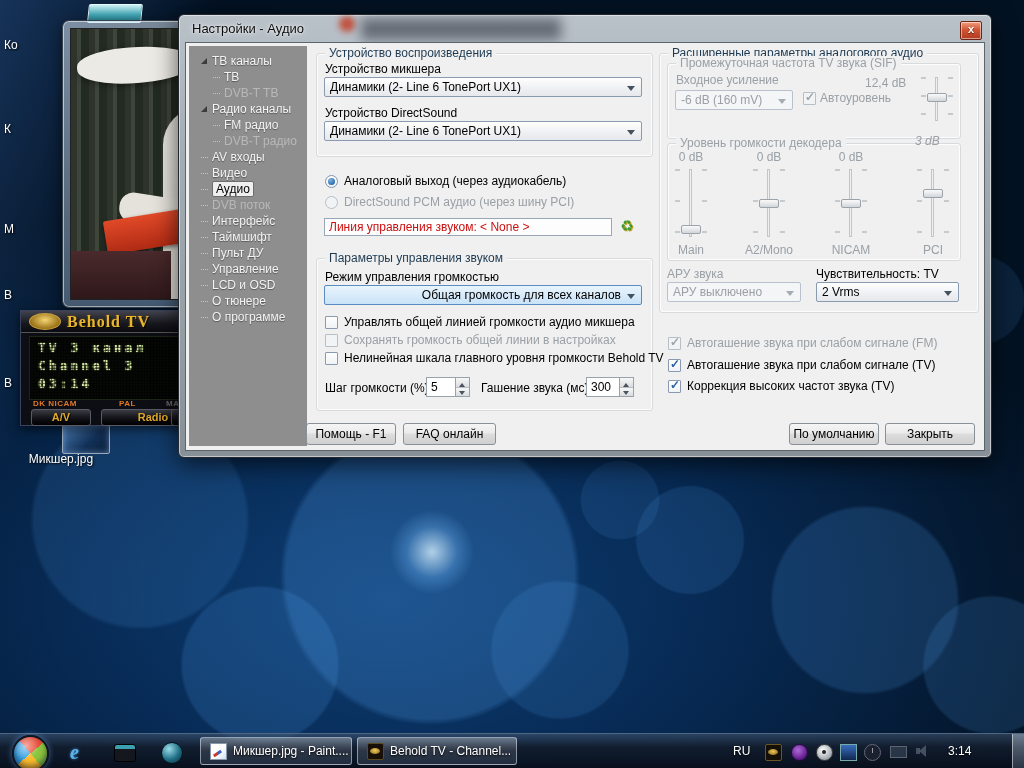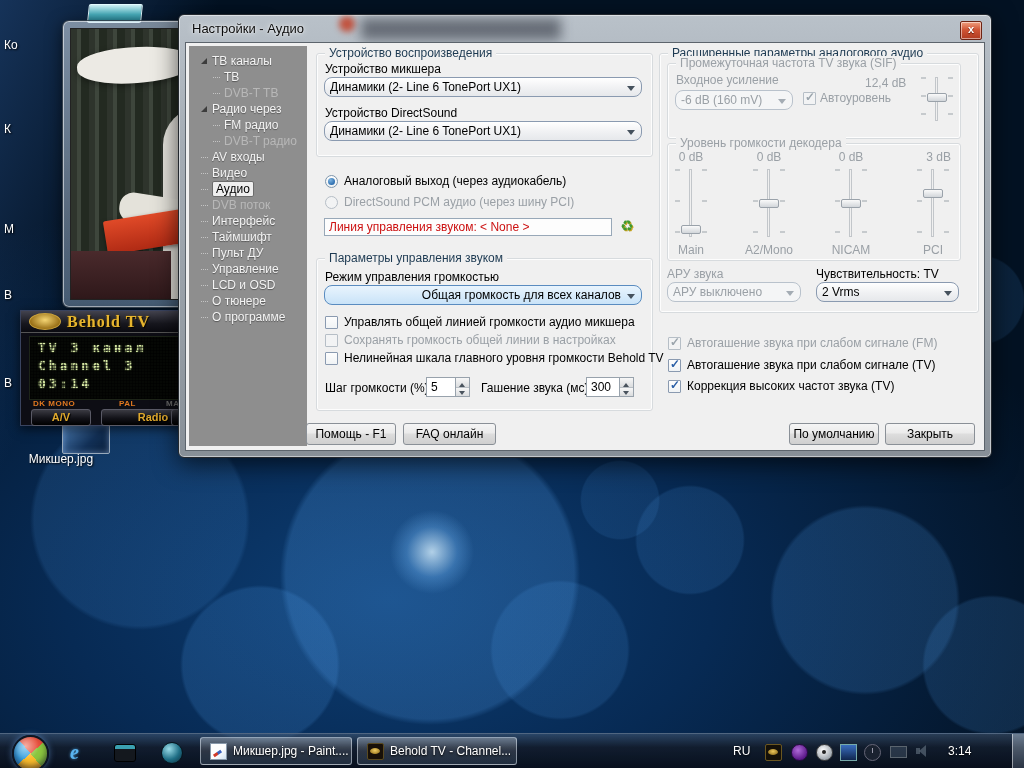--- a/index.html
+++ b/index.html
@@ -108,21 +108,21 @@
   .ti.sel .tl{background:#efefef;border:1px solid #6c6c6c;border-radius:2px;color:#000;
     padding:0 3px;text-shadow:none;}
 
   
   .grp{position:absolute;border:1px solid #d7dbde;border-radius:3px;box-shadow:inset 0 0 0 1px #fdfdfd;}
   .gcap{position:absolute;top:-8px;left:8px;background:#f0f0f0;padding:0 4px;font-size:12px;
     color:#1d3a52;white-space:nowrap;}
   .gcap.dim,.lab.dim{color:#9aa0a6;}
   .lab{position:absolute;font-size:12px;color:#000;white-space:nowrap;}
   .combo{position:absolute;height:20px;box-sizing:border-box;background:linear-gradient(#fff,#f0f1f3 55%,#e6e8eb);
-    border:1px solid #8a9ab0;border-radius:8px;font-size:12px;line-height:17px;padding:1px 20px 0 5px;
+    border:1px solid #8a9ab0;border-radius:2px;font-size:12px;line-height:17px;padding:1px 20px 0 5px;
     color:#000;white-space:nowrap;overflow:hidden;}
   .combo::after{content:"";position:absolute;right:6px;top:8px;border:4px solid transparent;
     border-top:5px solid #45515d;}
   .combo.focus{background:linear-gradient(#e9f4fd,#c9e3f8);border-color:#5a8cc0;}
   .combo.dis{background:#f4f5f6;color:#9aa0a6;border-color:#b9c2cc;}
   .combo.dis::after{border-top-color:#a4acb4;}
   .cb{position:absolute;width:13px;height:13px;box-sizing:border-box;background:linear-gradient(#fdfdfd,#f0f3f5);
     border:1px solid #8a9ab0;border-radius:1px;}
   .cb.dis{background:#f2f3f4;border-color:#b6bec6;}
   .cb.chk::after{content:"\2713";position:absolute;left:1px;top:-3px;font-size:12px;font-weight:bold;color:#2b5fa6;}
@@ -232,21 +232,21 @@
 <div class="widget">
   <div class="wtitle">
     <span class="wlogo"></span>
     <span class="wname">Behold TV</span>
   </div>
   <div class="lcd">
     <div class="lcdline" style="top:3px;">TV 3 канал</div>
     <div class="lcdline" style="top:21px;">Channel 3</div>
     <div class="lcdline" style="top:39px;">03:14</div>
   </div>
-  <div class="wstat" style="left:12px;color:#e07820;">DK MONO</div>
+  <div class="wstat" style="left:12px;color:#e07820;">DK NICAM</div>
   <div class="wstat" style="left:98px;color:#e07820;">PAL</div>
   <div class="wstat" style="left:145px;color:#6a6a6a;">МАС</div>
   <div class="wbtn" style="left:10px;width:58px;">A/V</div>
   <div class="wbtn" style="left:80px;width:58px;padding-left:22px;">Radio</div>
   <div class="wbtn" style="left:150px;width:55px;">T</div>
 </div>
 
 <div class="dlg">
   <div class="tbar">
     <span class="tdot"></span>
@@ -262,21 +262,21 @@
         <span class="tl">ТВ каналы</span>
       </div>
     <div class="ti kid">
         <span class="tl">ТВ</span>
       </div>
     <div class="ti kid dis">
         <span class="tl">DVB-T ТВ</span>
       </div>
     <div class="ti has-exp">
         <span class="exp"></span>
-        <span class="tl">Радио через</span>
+        <span class="tl">Радио каналы</span>
       </div>
     <div class="ti kid">
         <span class="tl">FM радио</span>
       </div>
     <div class="ti kid dis">
         <span class="tl">DVB-T радио</span>
       </div>
     <div class="ti">
         <span class="tl">AV входы</span>
       </div>
@@ -398,21 +398,21 @@
 
   <div class="lab dim" style="left:654px;top:135px;width:36px;text-align:center;">0 dB</div>
   <div class="vsl" style="left:654px;top:148px;height:80px;">
     <span class="tickL"></span>
       <span class="tickR"></span>
     <span class="vtrack"></span>
       <span class="vthumb" style="top:36px;"></span>
   </div>
   <div class="lab dim" style="left:650px;top:228px;width:44px;text-align:center;">NICAM</div>
 
-  <div class="lab dim" style="left:736px;top:135px;width:36px;text-align:right;">3 dB</div>
+  <div class="lab dim" style="left:736px;top:119px;width:36px;text-align:left;font-style:italic;">3 dB</div>
   <div class="vsl" style="left:736px;top:148px;height:80px;">
     <span class="tickL"></span>
       <span class="tickR"></span>
     <span class="vtrack"></span>
       <span class="vthumb" style="top:26px;"></span>
   </div>
   <div class="lab dim" style="left:736px;top:228px;width:36px;text-align:center;">PCI</div>
 
   <div class="lab dim" style="left:488px;top:252px;">АРУ звука</div>
   <div class="combo dis" style="left:488px;top:267px;width:134px;">АРУ выключено</div>

